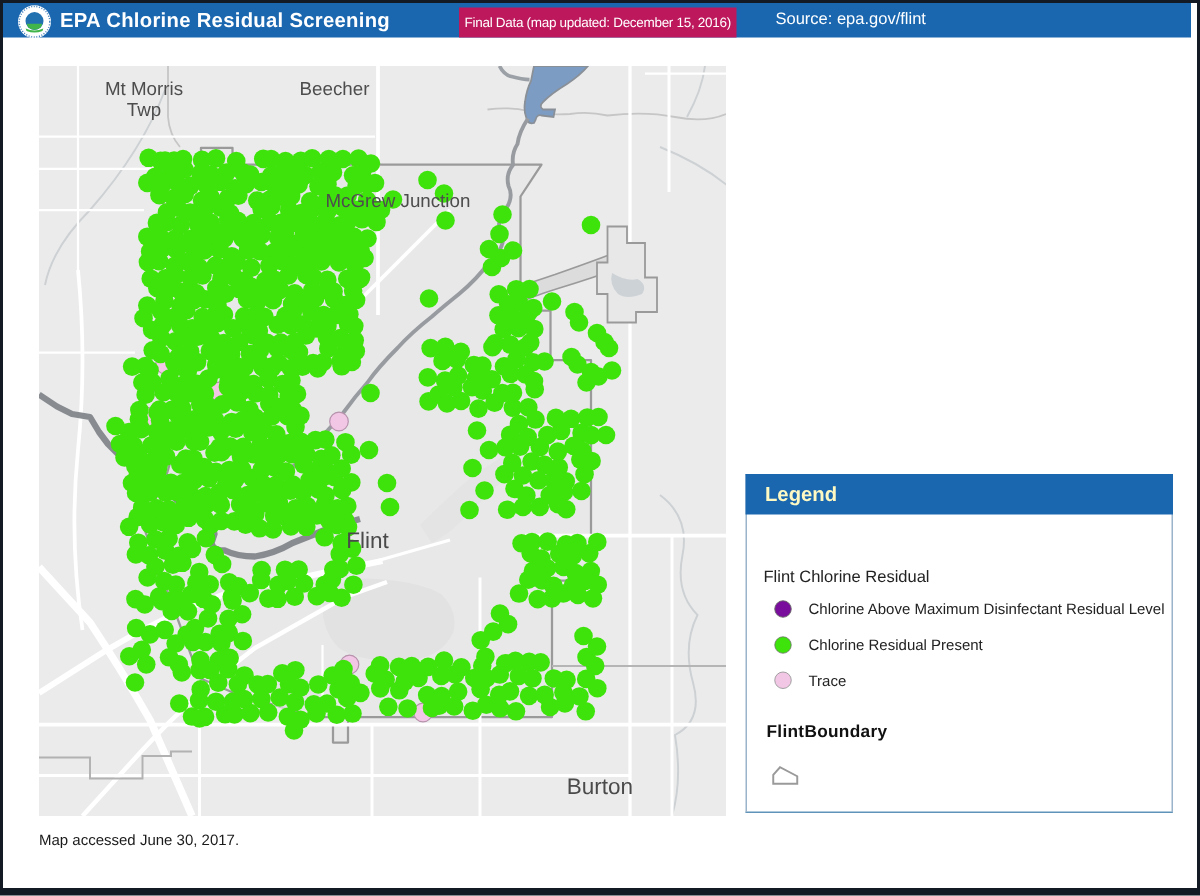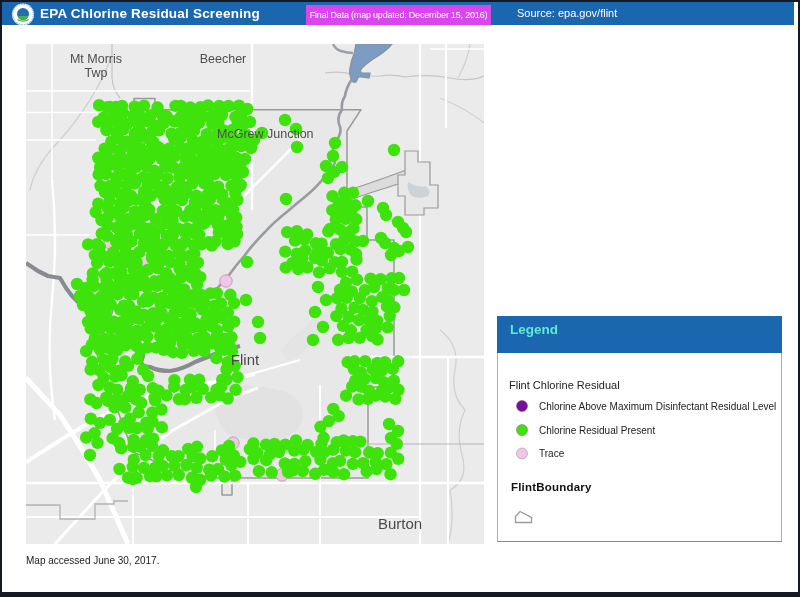--- a/index.html
+++ b/index.html
@@ -3,29 +3,29 @@
 <meta charset="utf-8">
 <style>
   html,body{margin:0;padding:0;}
   body{width:800px;height:597px;position:relative;background:#fff;
        font-family:"Liberation Sans",sans-serif;overflow:hidden;}
   .frame{position:absolute;inset:0;border-top:2px solid #141a24;border-left:2px solid #141a24;
        border-right:2px solid #141a24;border-bottom:5px solid #141a24;pointer-events:none;z-index:50;}
   .header{position:absolute;left:2px;top:2px;right:6px;height:23px;background:#1a67b0;}
   .title{position:absolute;left:38px;top:4px;color:#fff;font-size:13.5px;font-weight:bold;
          letter-spacing:.2px;white-space:nowrap;}
-  .fbox{position:absolute;left:304px;top:3px;width:185px;height:20px;background:#d946ef;
+  .fbox{position:absolute;left:304px;top:3px;width:185px;height:20px;background:#be185d;
         color:#fff;font-size:9px;letter-spacing:-0.2px;text-align:center;line-height:20px;white-space:nowrap;}
   .src{position:absolute;left:515px;top:0;height:33px;color:#fff;font-size:11px;
        line-height:23px;white-space:nowrap;}
   .maparea{position:absolute;left:26px;top:44px;width:458px;height:500px;}
   .legend{position:absolute;left:497px;top:316px;width:285px;height:226px;
           border:1px solid #9ab4cc;border-bottom-color:#5f93b8;background:#fff;box-sizing:border-box;}
-  .legend .hd{position:absolute;left:-1px;top:-1px;right:-1px;height:37px;background:#1a67b0;
-          color:#5eead4;font-weight:bold;font-size:13.5px;line-height:27px;padding-left:13px;}
+  .legend .hd{position:absolute;left:-1px;top:-1px;right:-1px;height:27px;background:#1a67b0;
+          color:#fef9c3;font-weight:bold;font-size:13.5px;line-height:27px;padding-left:13px;}
   .accessed{position:absolute;left:26px;top:555px;font-size:10px;color:#1a1a1a;}
 </style>
 </head>
 <body>
 <div class="header">
   <svg width="24" height="24" style="position:absolute;left:9px;top:1px" viewBox="0 0 24 24">
     <circle cx="12" cy="11.5" r="11" fill="#fff"></circle>
     <circle cx="12" cy="11.5" r="10.2" fill="none" stroke="#4583bd" stroke-width="1.0" stroke-dasharray="0.7 1.05"></circle>
     <circle cx="12" cy="11" r="6" fill="#2170b0"></circle>
     <path d="M6.9,12.9 a5.1,3.9 0 0 0 10.2,0 z" fill="#41b549"></path>

